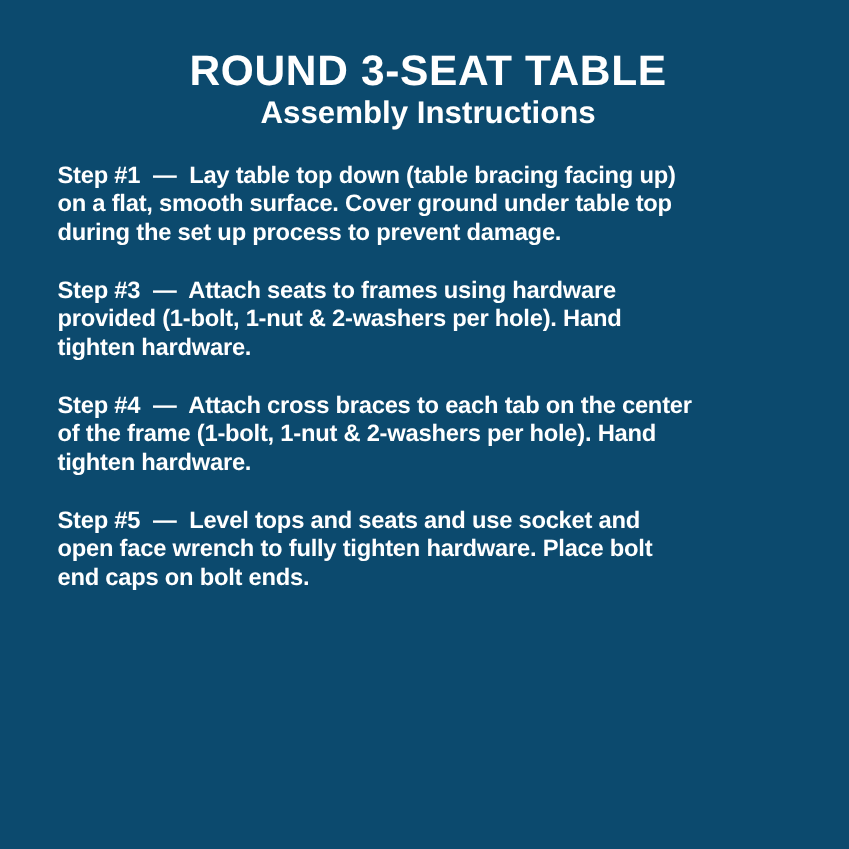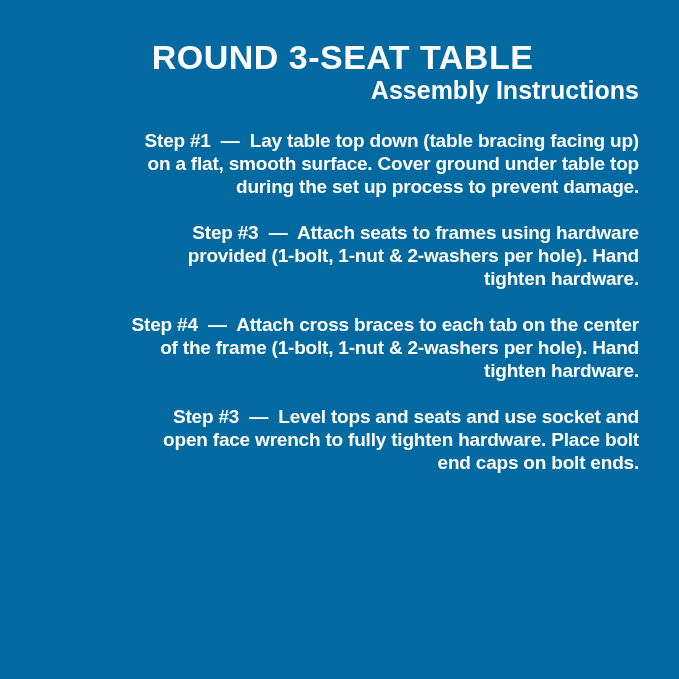--- a/index.html
+++ b/index.html
@@ -4,46 +4,45 @@
 <style>
   html, body {
     margin: 0;
     padding: 0;
     background: #000000;
   }
   .poster {
     position: relative;
     width: 679px;
     height: 679px;
-    background: #0369a1;
+    background: #0c4a6e;
     color: #ffffff;
     font-family: "Liberation Sans", sans-serif;
     font-weight: 700;
     box-sizing: border-box;
     padding: 28px 40px 20px 46px;
     overflow: hidden;
   }
   .title {
     margin: 12px 0 0 0;
     text-align: center;
     font-size: 34px;
     line-height: 1;
     letter-spacing: 0.5px;
     font-weight: 800;
   }
   .subtitle {
     margin: 4px 0 26px 0;
-    text-align: right;
+    text-align: center;
     font-size: 25px;
     line-height: 1;
     font-weight: 700;
   }
   .steps {
     margin-top: 0;
-    text-align: right;
   }
   .step {
     white-space: pre-wrap;
     font-size: 19px;
     line-height: 23px;
     letter-spacing: -0.2px;
     margin: 0 0 23px 0;
   }
 </style>
 </head>
@@ -55,17 +54,17 @@
   <div class="steps">
     <p class="step">Step #1  —  Lay table top down (table bracing facing up)
 on a flat, smooth surface. Cover ground under table top
 during the set up process to prevent damage.</p>
     <p class="step">Step #3  —  Attach seats to frames using hardware
 provided (1-bolt, 1-nut &amp; 2-washers per hole). Hand
 tighten hardware.</p>
     <p class="step">Step #4  —  Attach cross braces to each tab on the center
 of the frame (1-bolt, 1-nut &amp; 2-washers per hole). Hand
 tighten hardware.</p>
-    <p class="step">Step #3  —  Level tops and seats and use socket and
+    <p class="step">Step #5  —  Level tops and seats and use socket and
 open face wrench to fully tighten hardware. Place bolt
 end caps on bolt ends.</p>
   </div>
 </div>
 
 </body></html>

